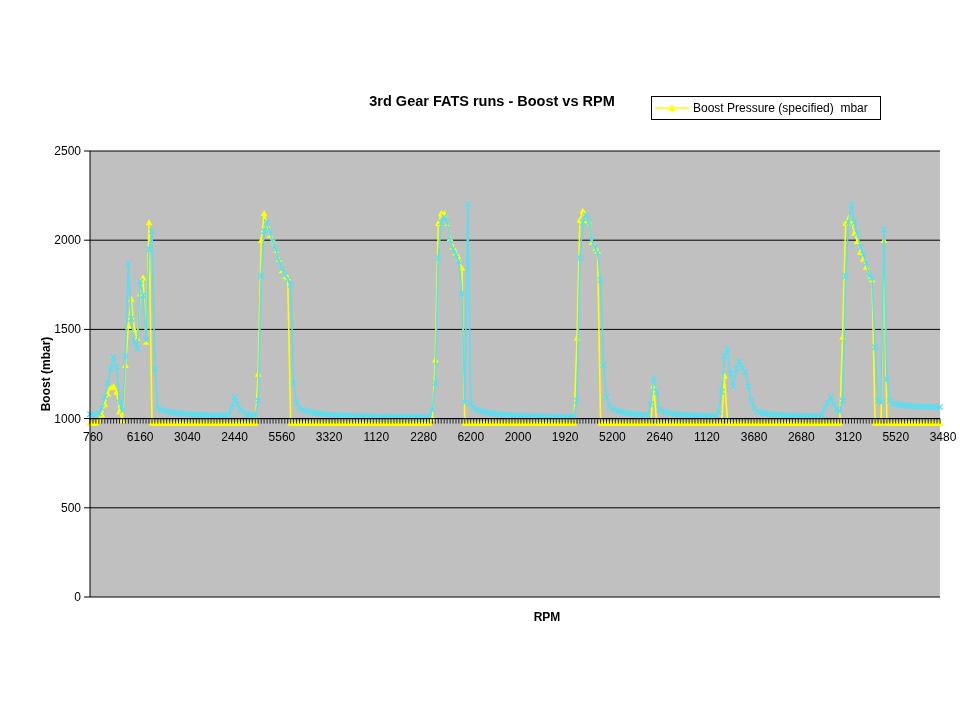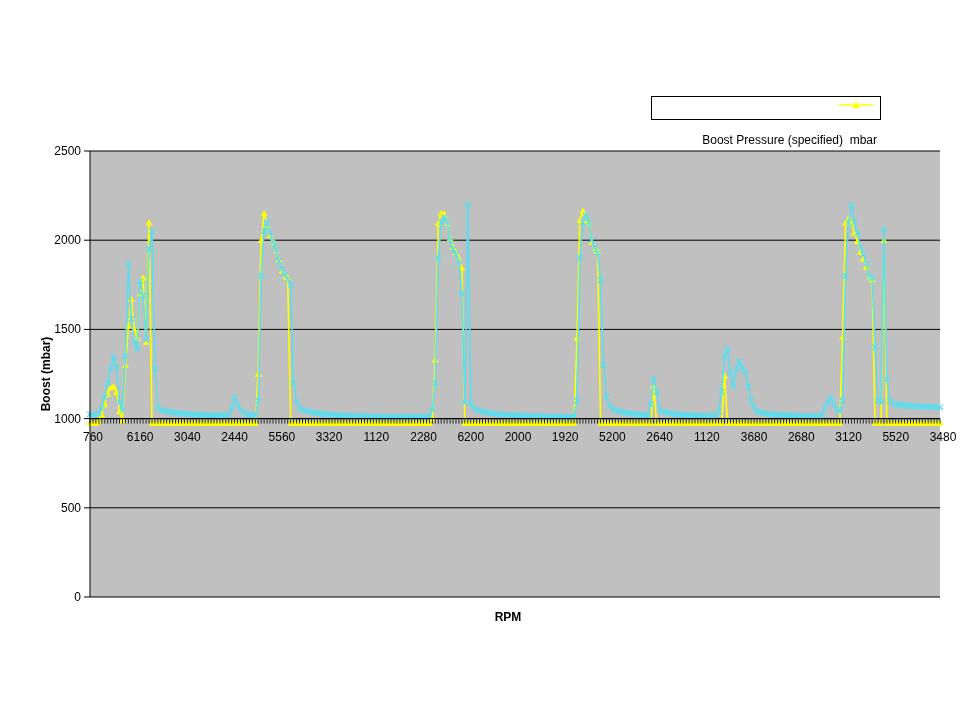--- a/index.html
+++ b/index.html
@@ -2,26 +2,26 @@
 <html><head>
 <meta charset="utf-8">
 <style>
   html,body{margin:0;padding:0;background:#fff;}
   .frame{position:relative;width:960px;height:720px;background:#fff;overflow:hidden;
          font-family:"Liberation Sans",sans-serif;color:#000;}
   .chart-title{position:absolute;left:492px;top:93px;transform:translateX(-50%);
          font-size:14.5px;font-weight:bold;white-space:nowrap;}
   .legend{position:absolute;left:651px;top:96px;width:230px;box-sizing:border-box;
          background:#fff;border:1.5px solid #000;padding:2px 3px;}
-  .legend-item{display:flex;align-items:flex-end;height:18px;flex-direction:column;}
+  .legend-item{display:flex;align-items:center;height:18px;}
   .legend-swatch{width:34px;height:12px;flex:0 0 34px;margin-right:4px;}
   .legend-label{font-size:12px;white-space:pre;}
   .ylabel{position:absolute;left:46px;top:374px;transform:translate(-50%,-50%) rotate(-90deg);
          font-size:12px;font-weight:bold;white-space:nowrap;}
-  .xlabel{position:absolute;left:508px;top:617px;transform:translate(-50%,-50%);
+  .xlabel{position:absolute;left:547px;top:617px;transform:translate(-50%,-50%);
          font-size:12px;font-weight:bold;}
   svg.plot{position:absolute;left:0;top:0;}
 </style>
 </head>
 <body>
 
 <div class="frame">
 
   <svg id="plot-svg" class="plot" width="960" height="720" viewBox="0 0 960 720">
       <rect x="90" y="151" width="850" height="446" fill="#C0C0C0"></rect>
@@ -934,20 +934,21 @@
       <text x="612.4" y="440.6" text-anchor="middle" font-size="12" font-family="Liberation Sans, sans-serif" fill="#000">5200</text>
       <text x="659.7" y="440.6" text-anchor="middle" font-size="12" font-family="Liberation Sans, sans-serif" fill="#000">2640</text>
       <text x="706.9" y="440.6" text-anchor="middle" font-size="12" font-family="Liberation Sans, sans-serif" fill="#000">1120</text>
       <text x="754.1" y="440.6" text-anchor="middle" font-size="12" font-family="Liberation Sans, sans-serif" fill="#000">3680</text>
       <text x="801.3" y="440.6" text-anchor="middle" font-size="12" font-family="Liberation Sans, sans-serif" fill="#000">2680</text>
       <text x="848.6" y="440.6" text-anchor="middle" font-size="12" font-family="Liberation Sans, sans-serif" fill="#000">3120</text>
       <text x="895.8" y="440.6" text-anchor="middle" font-size="12" font-family="Liberation Sans, sans-serif" fill="#000">5520</text>
       <text x="943.0" y="440.6" text-anchor="middle" font-size="12" font-family="Liberation Sans, sans-serif" fill="#000">3480</text>
     </svg>
 
+  <div class="chart-title">3rd Gear FATS runs - Boost vs RPM</div>
 
   <div class="legend">
     <div class="legend-item">
       <svg class="legend-swatch" id="sw0" width="34" height="12">
           <line x1="0" y1="6" x2="34" y2="6" stroke="#FFFF00" stroke-width="1.6"></line>
           <path d="M17,2.2 L20.8,9.2 L13.2,9.2 Z" fill="#FFFF00"></path>
         </svg>
       <span class="legend-label">Boost Pressure (specified)  mbar</span>
     </div>
   </div>

